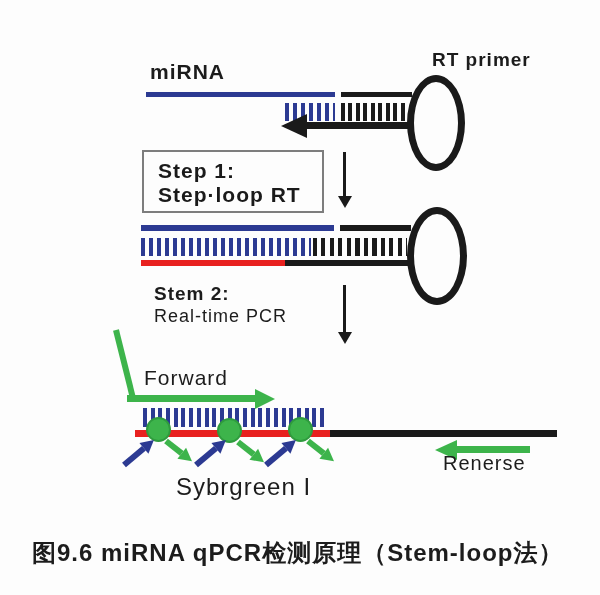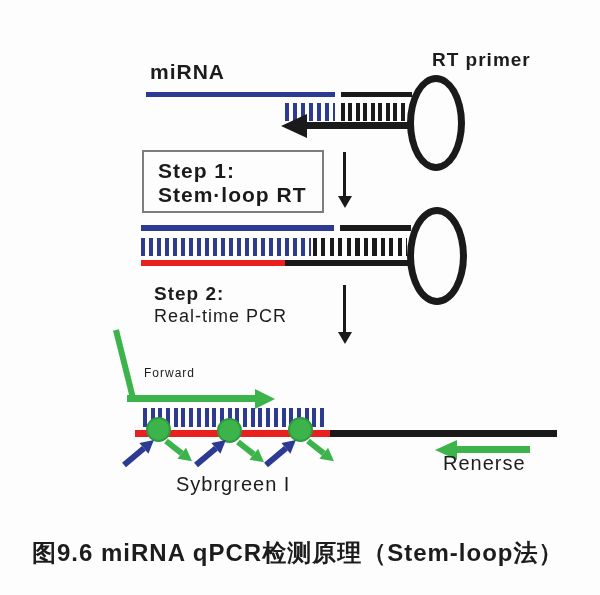--- a/index.html
+++ b/index.html
@@ -63,48 +63,48 @@
   <div class="hatch navy" style="left:285px; top:103px; width:50px; height:18px;"></div>
   <div class="hatch black" style="left:341px; top:103px; width:66px; height:18px;"></div>
   <div class="arr" style="left:307px; top:122px; width:106px; height:7px; color:var(--ink);">
     <div class="shaft"></div>
       <div class="head-l"></div>
   </div>
   <div class="loop" style="left:407px; top:75px; width:44px; height:82px;"></div>
 
   <div class="stepbox" style="left:142px; top:150px; width:178px; height:59px; font-size:21px;">
     <div class="l" style="top:7px;">Step 1:</div>
-    <div class="l" style="top:31px;">Stem·loop RT</div>
+    <div class="l" style="top:31px;">Step·loop RT</div>
   </div>
   <div class="varrow" style="left:343px; top:152px; height:44px;">
       <div class="head"></div>
     </div>
 
   <div class="line" style="left:141px; top:225px; width:193px; height:6px; background:var(--navy);"></div>
   <div class="line" style="left:340px; top:225px; width:71px; height:6px; background:var(--ink);"></div>
   <div class="hatch navy" style="left:141px; top:238px; width:170px; height:18px;"></div>
   <div class="hatch black2" style="left:313px; top:238px; width:94px; height:18px;"></div>
   <div class="line" style="left:141px; top:260px; width:144px; height:6px; background:var(--red);"></div>
   <div class="line" style="left:285px; top:260px; width:127px; height:6px; background:var(--ink);"></div>
   <div class="loop" style="left:407px; top:207px; width:46px; height:84px;"></div>
 
-  <div class="txt t-gothic" style="left:154px; top:283px; font-size:19px;">Step 2:</div>
+  <div class="txt t-gothic" style="left:154px; top:283px; font-size:19px;">Stem 2:</div>
   <div class="txt t-plain" style="left:154px; top:306px; font-size:18px;text-align:center;">Real-time PCR</div>
   <div class="varrow" style="left:343px; top:285px; height:47px;">
       <div class="head"></div>
     </div>
 
   <div class="diag nohead" style="left:116px; top:327px; width:70px; color:var(--green); transform:rotate(76deg);">
     <div class="shaft"></div>
   </div>
   <div class="arr" style="left:127px; top:395px; width:128px; height:7px; color:var(--green);">
     <div class="shaft"></div>
       <div class="head-r"></div>
   </div>
-  <div class="txt t-plain" style="left:144px; top:366px; font-size:12px;">Forward</div>
+  <div class="txt t-plain" style="left:144px; top:366px; font-size:21px;">Forward</div>
 
   <div class="hatch navy2" style="left:143px; top:408px; width:184px; height:19px;"></div>
   <div class="line" style="left:135px; top:430px; width:195px; height:7px; background:var(--red);"></div>
   <div class="line" style="left:330px; top:430px; width:227px; height:7px; background:var(--ink);"></div>
 
   <div class="dye" style="left:146px; top:417px;"></div>
   <div class="dye" style="left:217px; top:418px;"></div>
   <div class="dye" style="left:288px; top:417px;"></div>
 
   <div class="diag" style="left:124px; top:462px; width:26px; color:var(--navy); transform:rotate(-40deg);">
@@ -126,21 +126,21 @@
     </div>
   <div class="diag" style="left:238px; top:439px; width:20px; color:var(--green); transform:rotate(38deg);">
       <div class="shaft"></div>
       <div class="head"></div>
     </div>
   <div class="diag" style="left:308px; top:438px; width:20px; color:var(--green); transform:rotate(38deg);">
       <div class="shaft"></div>
       <div class="head"></div>
     </div>
 
-  <div class="txt t-plain" style="left:176px; top:473px; font-size:20px;">Sybrgreen I</div>
+  <div class="txt t-plain" style="left:176px; top:473px; font-size:24px;">Sybrgreen I</div>
 
   <div class="arr" style="left:457px; top:446px; width:73px; height:7px; color:var(--green);">
     <div class="shaft"></div>
       <div class="head-l" style="border-top-width:10px; border-bottom-width:10px; border-right-width:22px;"></div>
   </div>
   <div class="txt t-plain" style="left:443px; top:452px; font-size:20px;">Renerse</div>
 
   <div class="caption" style="left:32px; top:537px; font-size:24px;text-align:right;">图9.6 miRNA qPCR检测原理（Stem-loop法）</div>
 
 </div>

